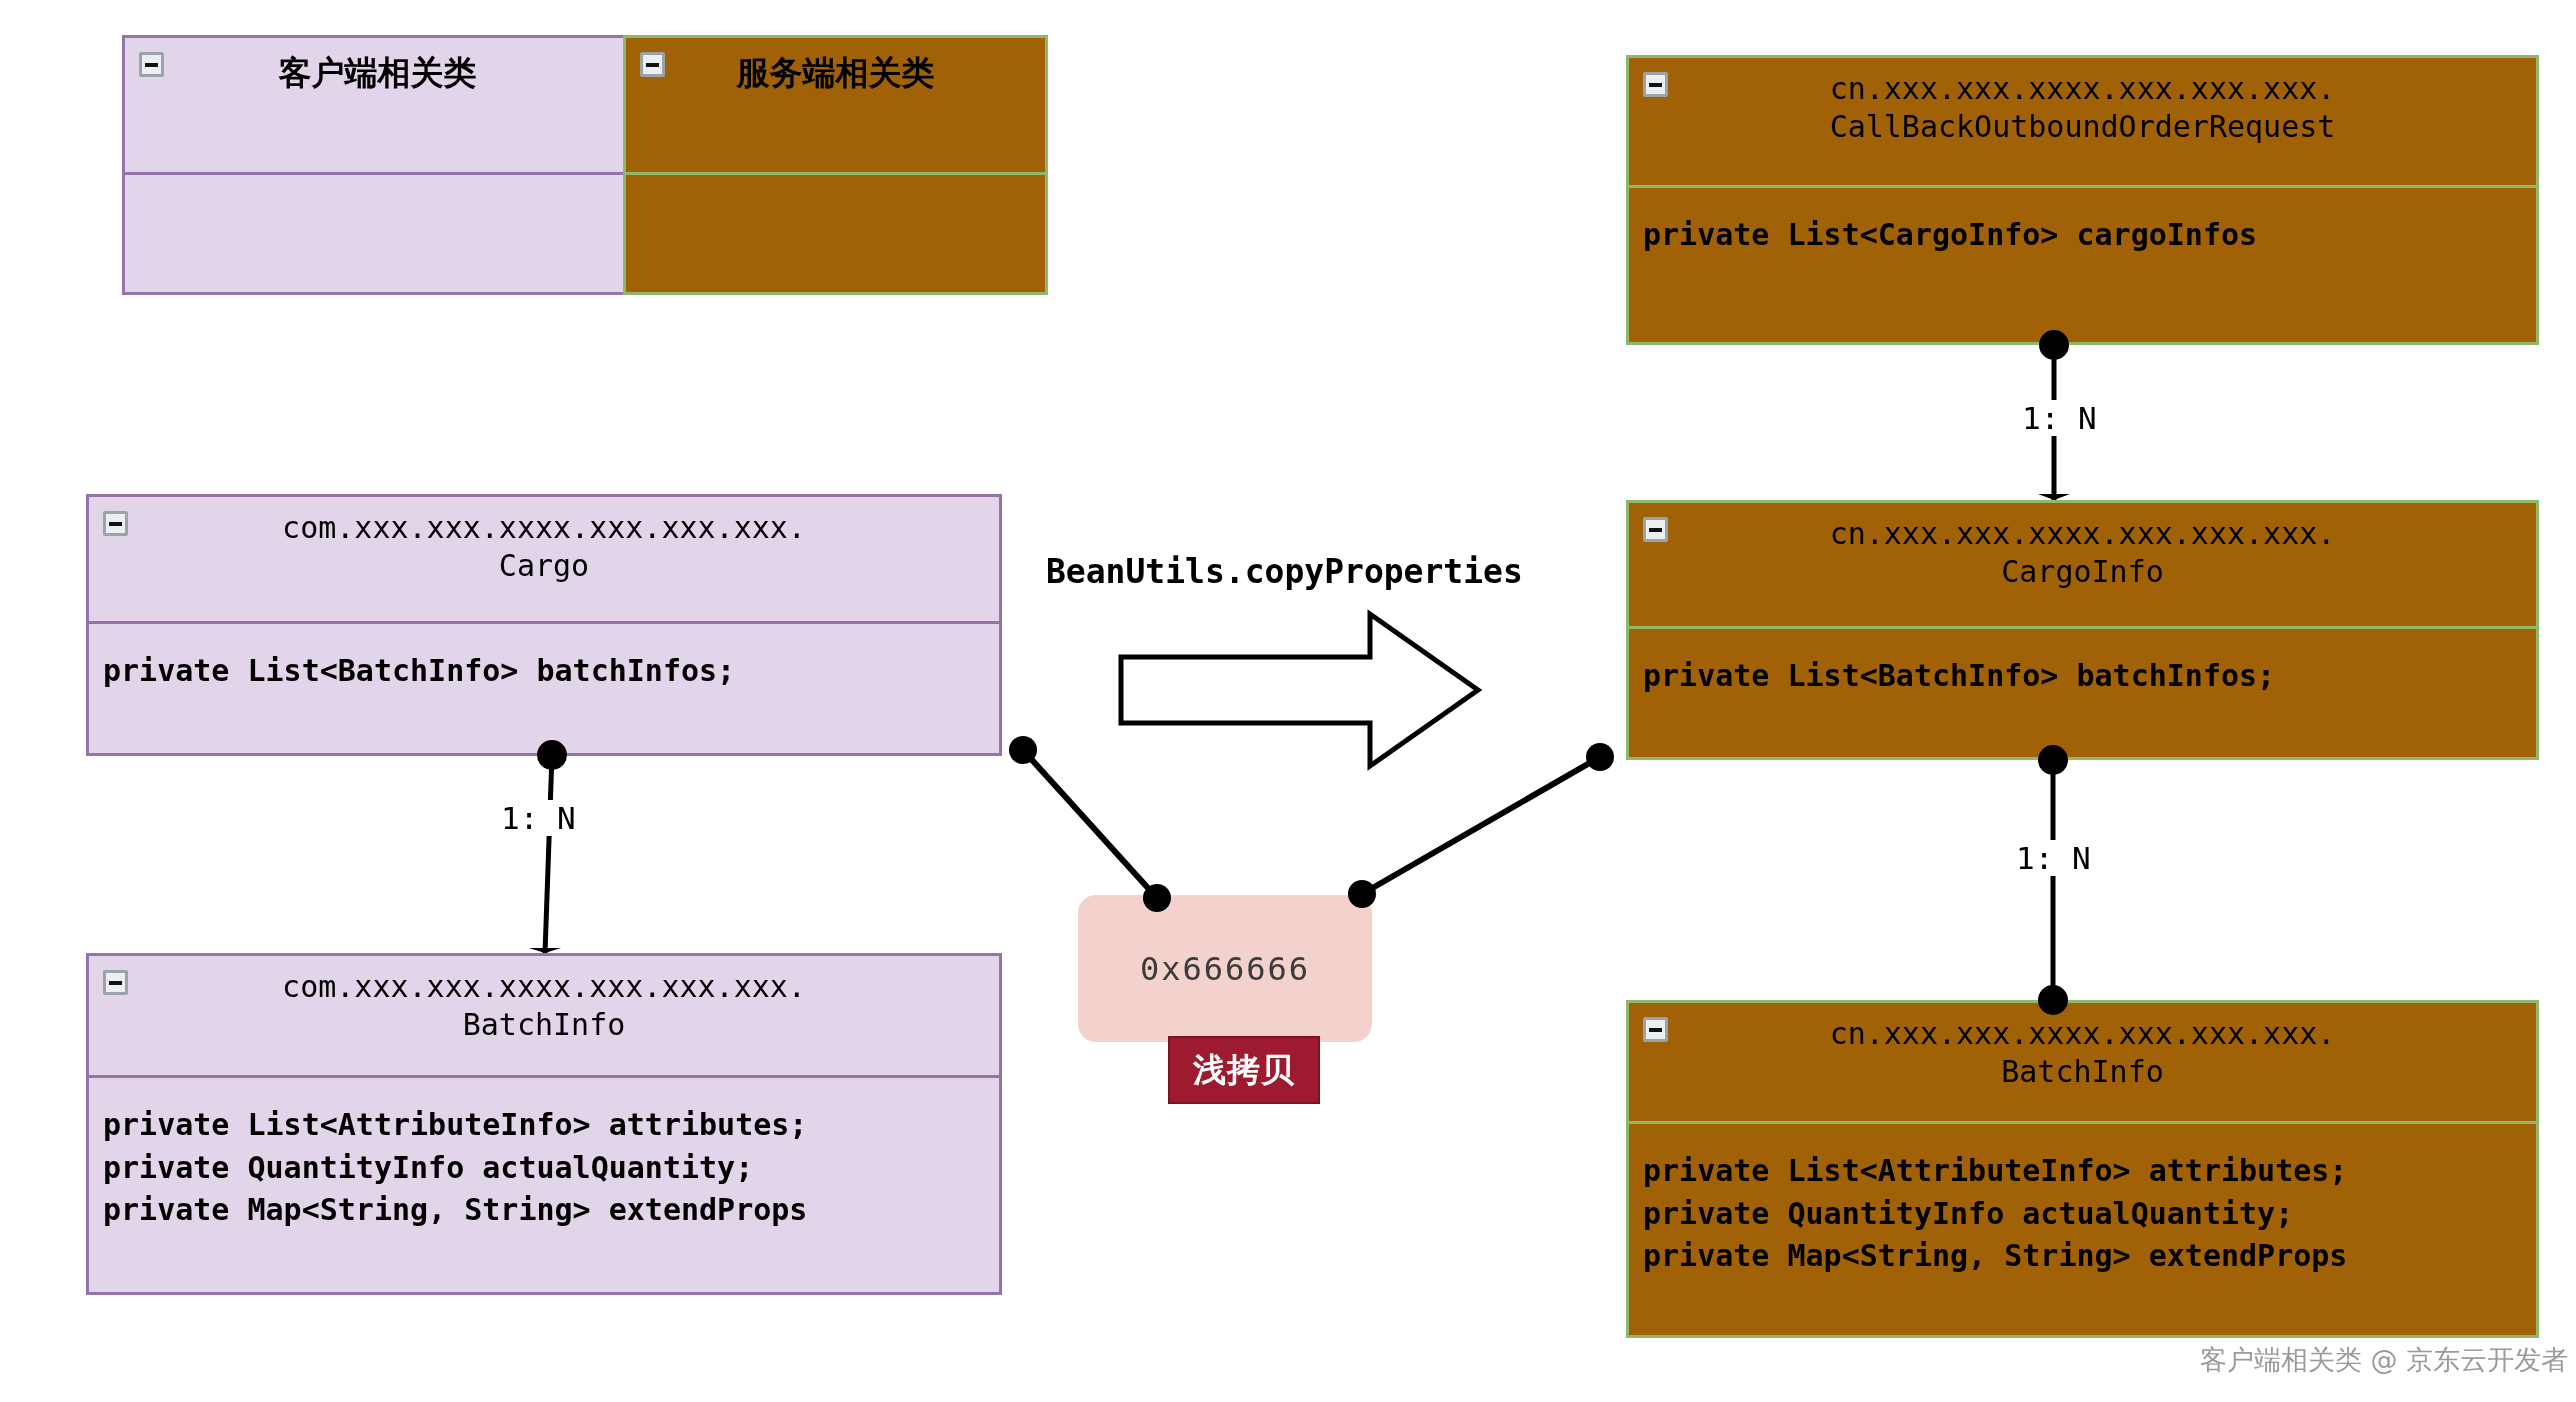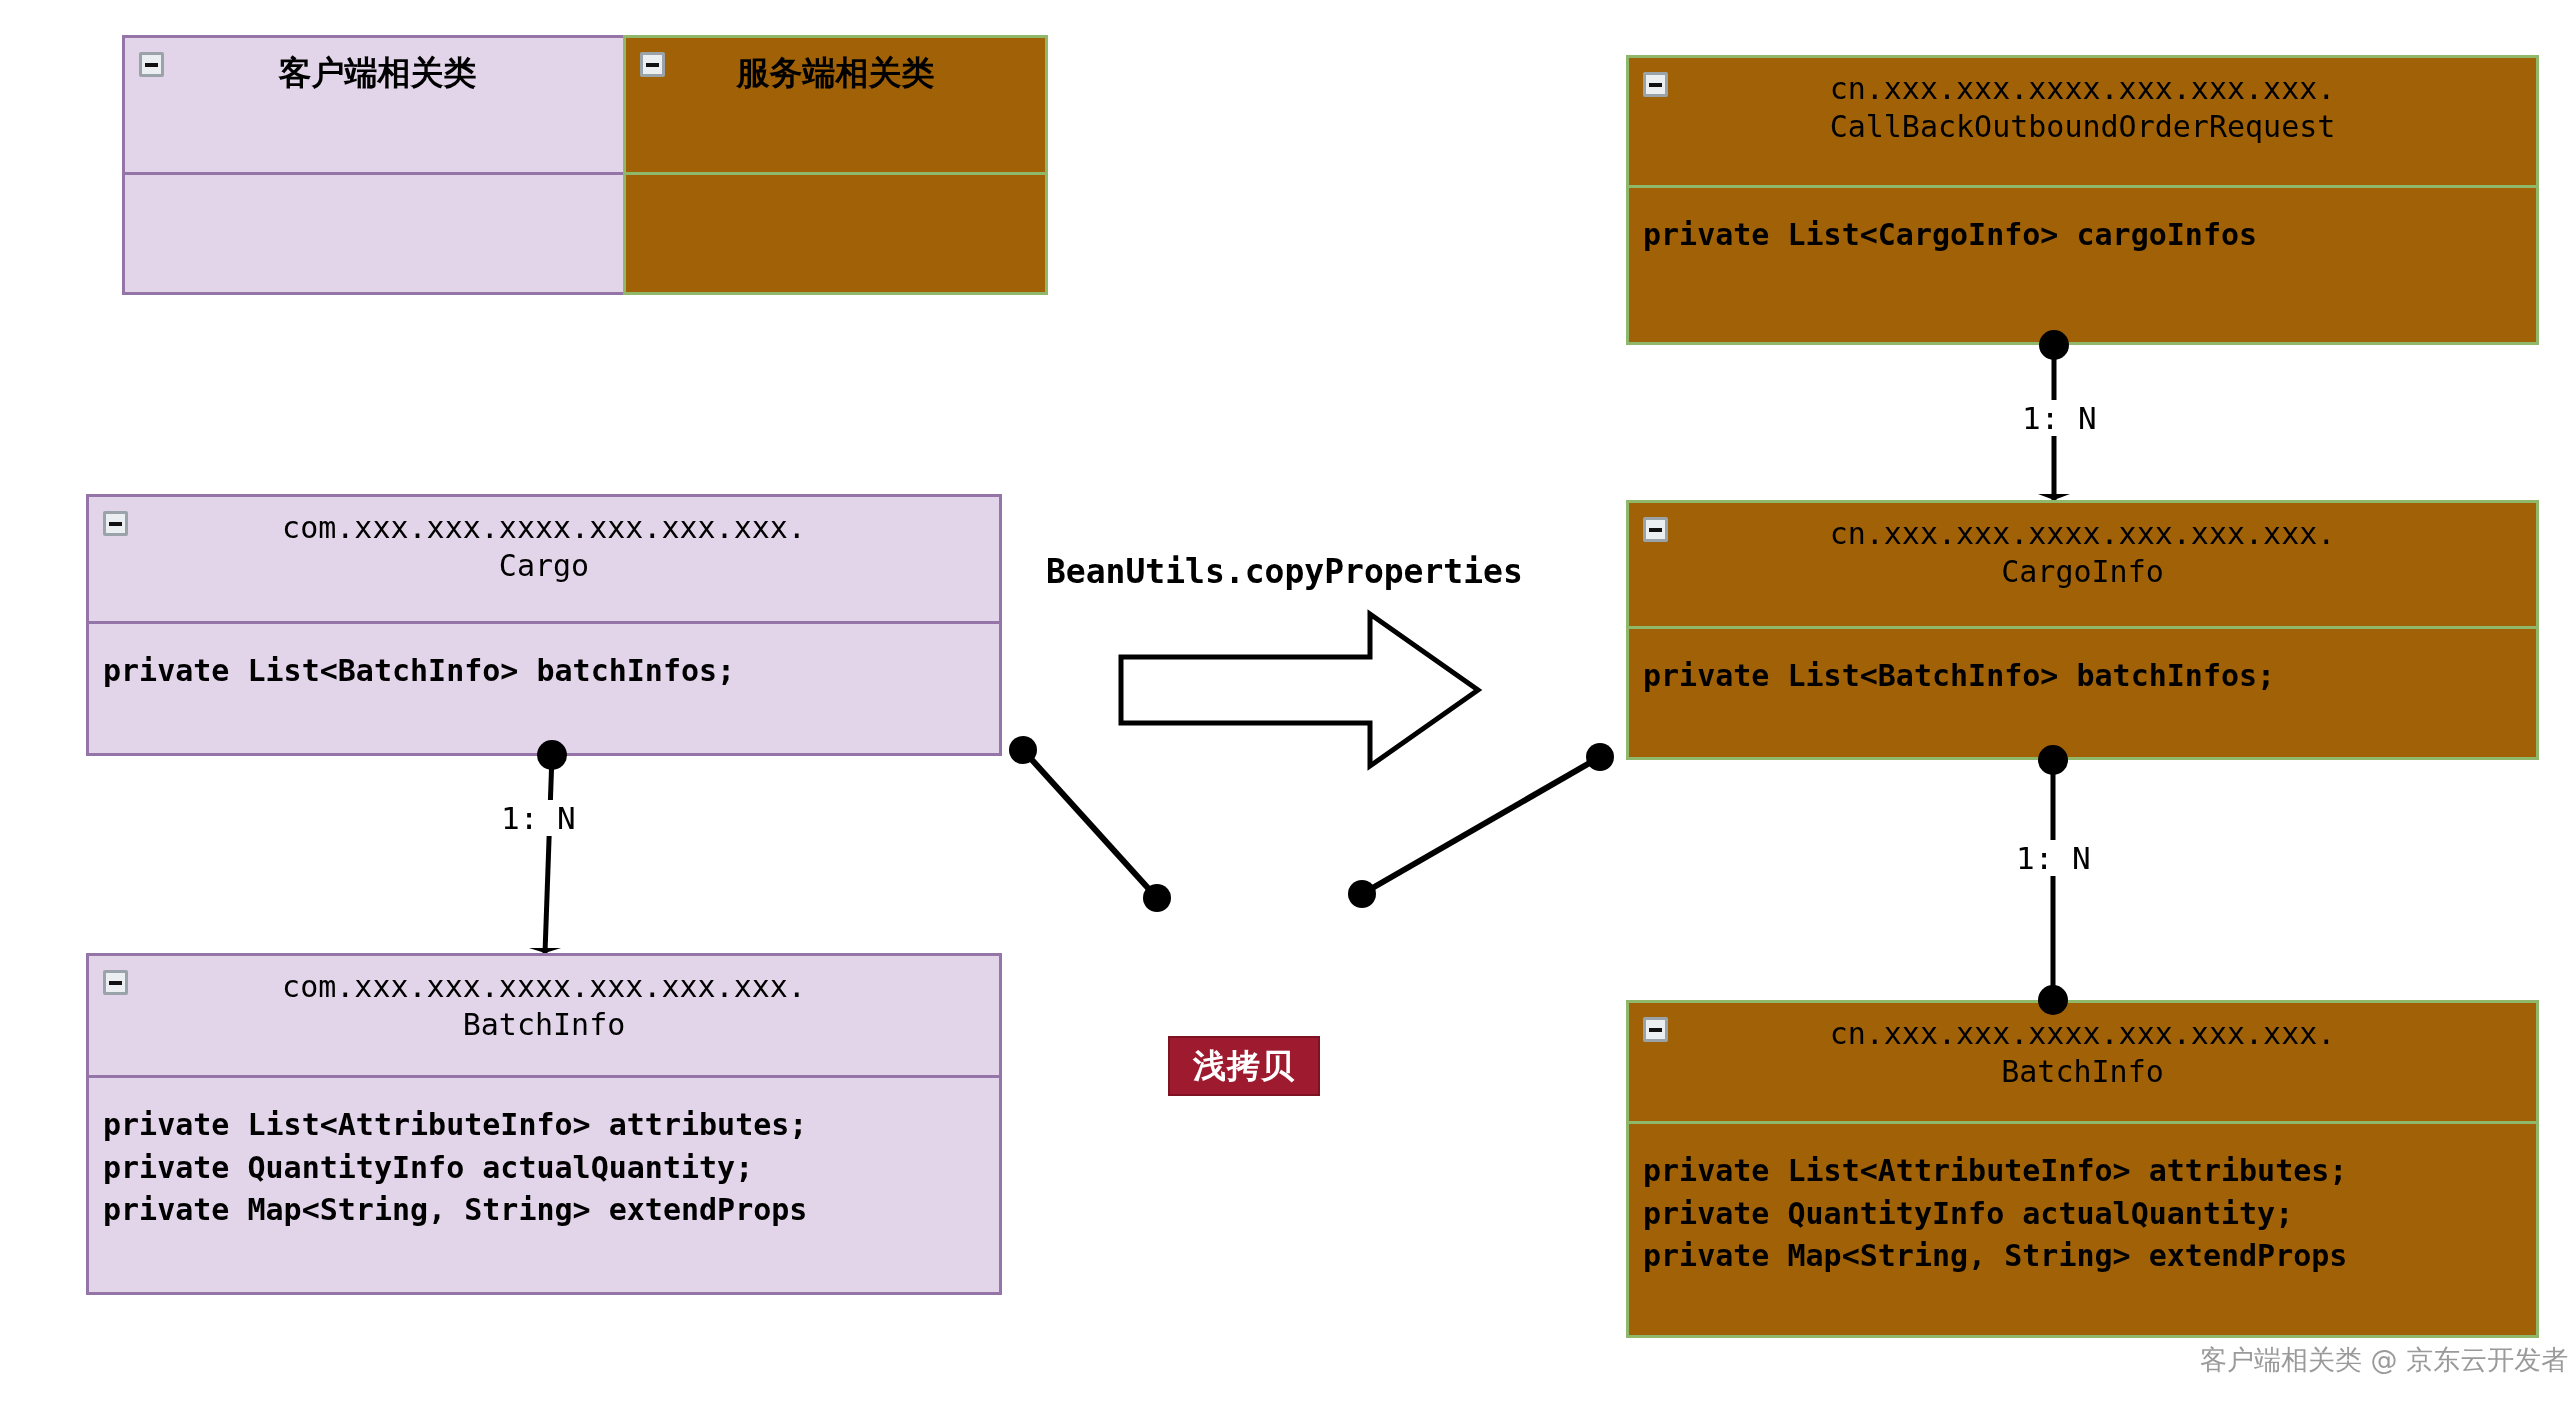--- a/index.html
+++ b/index.html
@@ -248,21 +248,24 @@
     <div class="uml-header" style="height:121px;">
       <span class="minus-icon"></span>
       <div class="uml-title">cn.xxx.xxx.xxxx.xxx.xxx.xxx.
 BatchInfo</div>
     </div>
     <div class="uml-body">private List&lt;AttributeInfo&gt; attributes;
 private QuantityInfo actualQuantity;
 private Map&lt;String, String&gt; extendProps</div>
   </div>
 
-  <div class="badge layer-top" style="left:1168px; top:1036px; width:152px; height:60px;">
+  <div class="mem-node layer-boxes" style="left:1078px; top:895px; width:294px; height:147px;">
+    <span class="mem-node-label">0x666666</span>
+  </div>
+  <div class="badge layer-top" style="left:1168px; top:1036px; width:152px; height:68px;">
     <span class="badge-label">浅拷贝</span>
   </div>
 
   <svg class="overlay over" viewBox="0 0 2576 1402" width="2576" height="1402">
 
     <circle cx="552" cy="755" r="15" fill="#000000"></circle>
     <polygon points="545,953 529,948 561,948" fill="#000000"></polygon>
 
     <circle cx="2054" cy="345" r="15" fill="#000000"></circle>
     <polygon points="2054,500 2038,494 2070,494" fill="#000000"></polygon>

